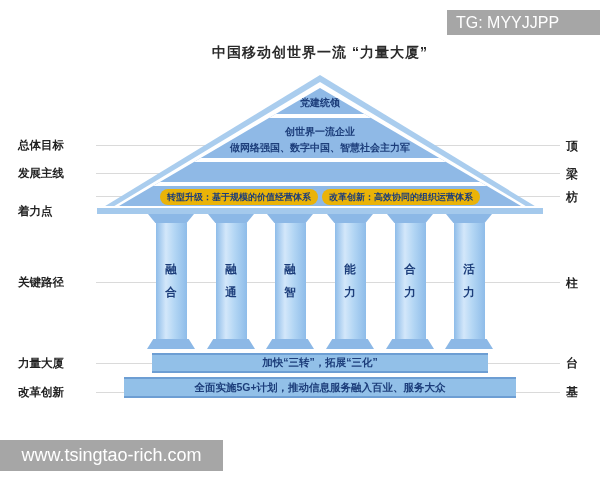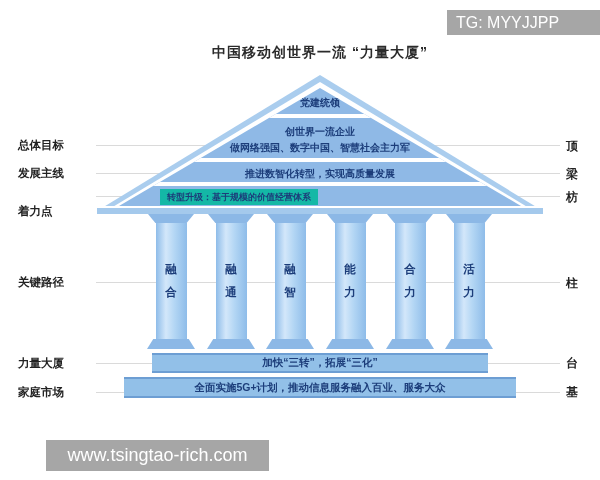--- a/index.html
+++ b/index.html
@@ -5,35 +5,35 @@
   html,body{margin:0;padding:0;background:#fff;}
   .stage{position:relative;width:600px;height:476px;background:#fff;overflow:hidden;
          font-family:"Liberation Sans","DejaVu Sans",sans-serif;}
   .abs{position:absolute;}
   
   .title{left:30px;top:44px;width:580px;text-align:center;font-size:14px;font-weight:bold;
          color:#2b2b2b;letter-spacing:1px;z-index:3;}
   
   .wm{background:#a6a6a6;color:#fff;z-index:9;display:flex;align-items:center;}
   .wm-top{left:447px;top:10px;width:153px;height:25px;font-size:16px;padding-left:9px;}
-  .wm-bottom{left:0;top:440px;width:223px;height:31px;font-size:18px;justify-content:center;margin-left:46px;}
+  .wm-bottom{left:0;top:440px;width:223px;height:31px;font-size:18px;justify-content:center;}
   
   .hline{left:96px;width:464px;height:1px;background:#dadada;z-index:1;}
   
   .lbl{font-weight:bold;color:#222;z-index:3;}
   .lbl-left{left:18px;width:74px;text-align:left;font-size:11.5px;}
   .lbl-right{left:566px;width:28px;text-align:left;font-size:12px;}
   
   .tri{clip-path:polygon(50% 0,0 100%,100% 100%);z-index:2;}
   .roof-outer{left:97px;top:75px;width:446px;height:136px;background:#aacdee;}
   .roof-white{left:111px;top:82px;width:418px;height:126px;background:#ffffff;}
   .roof-inner{left:119px;top:88px;width:402px;height:118px;background:#8fb9e6;}
   .roof-inner .sep{position:absolute;left:0;width:100%;height:4px;background:#fff;}
   .rtext{position:absolute;left:0;width:100%;text-align:center;color:#1c3d7a;font-weight:bold;}
-  .focus-box{position:absolute;top:101px;height:16px;background:#14b8a6;border-radius:0;
+  .focus-box{position:absolute;top:101px;height:16px;background:#eab308;border-radius:8px;
              display:flex;align-items:center;justify-content:center;color:#1c3d7a;
              font-weight:bold;font-size:9px;white-space:nowrap;}
   .architrave{left:97px;top:206px;width:446px;height:8px;background:#a4c9ec;
               border-top:2px solid #fff;box-sizing:border-box;z-index:2;}
   
   .pillar{top:214px;width:48px;height:136px;z-index:2;display:flex;flex-direction:column;align-items:center;}
   .cap{width:46px;height:9px;background:#8cb8e6;clip-path:polygon(0 0,100% 0,84% 100%,16% 100%);}
   .shaft{width:31px;height:116px;background:linear-gradient(90deg,#8ebce9 0%,#d3e7fa 32%,#b3d6f4 60%,#8ebce9 100%);
          display:flex;flex-direction:column;align-items:center;justify-content:center;gap:11px;
          color:#1c3d7a;font-weight:bold;font-size:11.5px;line-height:1;}
@@ -61,40 +61,40 @@
   <div class="abs hline" style="top:196px"></div>
   <div class="abs hline" style="top:282px"></div>
   <div class="abs hline" style="top:363px"></div>
   <div class="abs hline" style="top:392px"></div>
 
   <div class="abs lbl lbl-left" style="top:138px">总体目标</div>
   <div class="abs lbl lbl-left" style="top:166px">发展主线</div>
   <div class="abs lbl lbl-left" style="top:204px">着力点</div>
   <div class="abs lbl lbl-left" style="top:275px">关键路径</div>
   <div class="abs lbl lbl-left" style="top:356px">力量大厦</div>
-  <div class="abs lbl lbl-left" style="top:385px">家庭市场</div>
+  <div class="abs lbl lbl-left" style="top:385px">改革创新</div>
 
   <div class="abs lbl lbl-right" style="top:138px">顶</div>
   <div class="abs lbl lbl-right" style="top:166px">梁</div>
   <div class="abs lbl lbl-right" style="top:189px">枋</div>
   <div class="abs lbl lbl-right" style="top:275px">柱</div>
   <div class="abs lbl lbl-right" style="top:355px">台</div>
   <div class="abs lbl lbl-right" style="top:384px">基</div>
 
   <div class="abs tri roof-outer"></div>
   <div class="abs tri roof-white"></div>
   <div class="abs tri roof-inner">
     <div class="rtext" style="top:8px;font-size:10px">党建统领</div>
     <div class="sep" style="top:26px"></div>
     <div class="rtext" style="top:37px;font-size:10px">创世界一流企业</div>
     <div class="rtext" style="top:53px;font-size:10px">做网络强国、数字中国、智慧社会主力军</div>
     <div class="sep" style="top:70px"></div>
-    <div class="rtext" style="top:79px;font-size:10px">推进数智化转型，实现高质量发展</div>
     <div class="sep" style="top:94px"></div>
     <div class="focus-box" style="left:41px;width:158px">转型升级：基于规模的价值经营体系</div>
+    <div class="focus-box" style="left:203px;width:158px">改革创新：高效协同的组织运营体系</div>
   </div>
   <div class="abs architrave"></div>
 
   <div class="abs pillar" style="left:147px">
     <div class="cap"></div>
     <div class="shaft">
       <span>融</span>
       <span>合</span>
     </div>
     <div class="pbase"></div>

